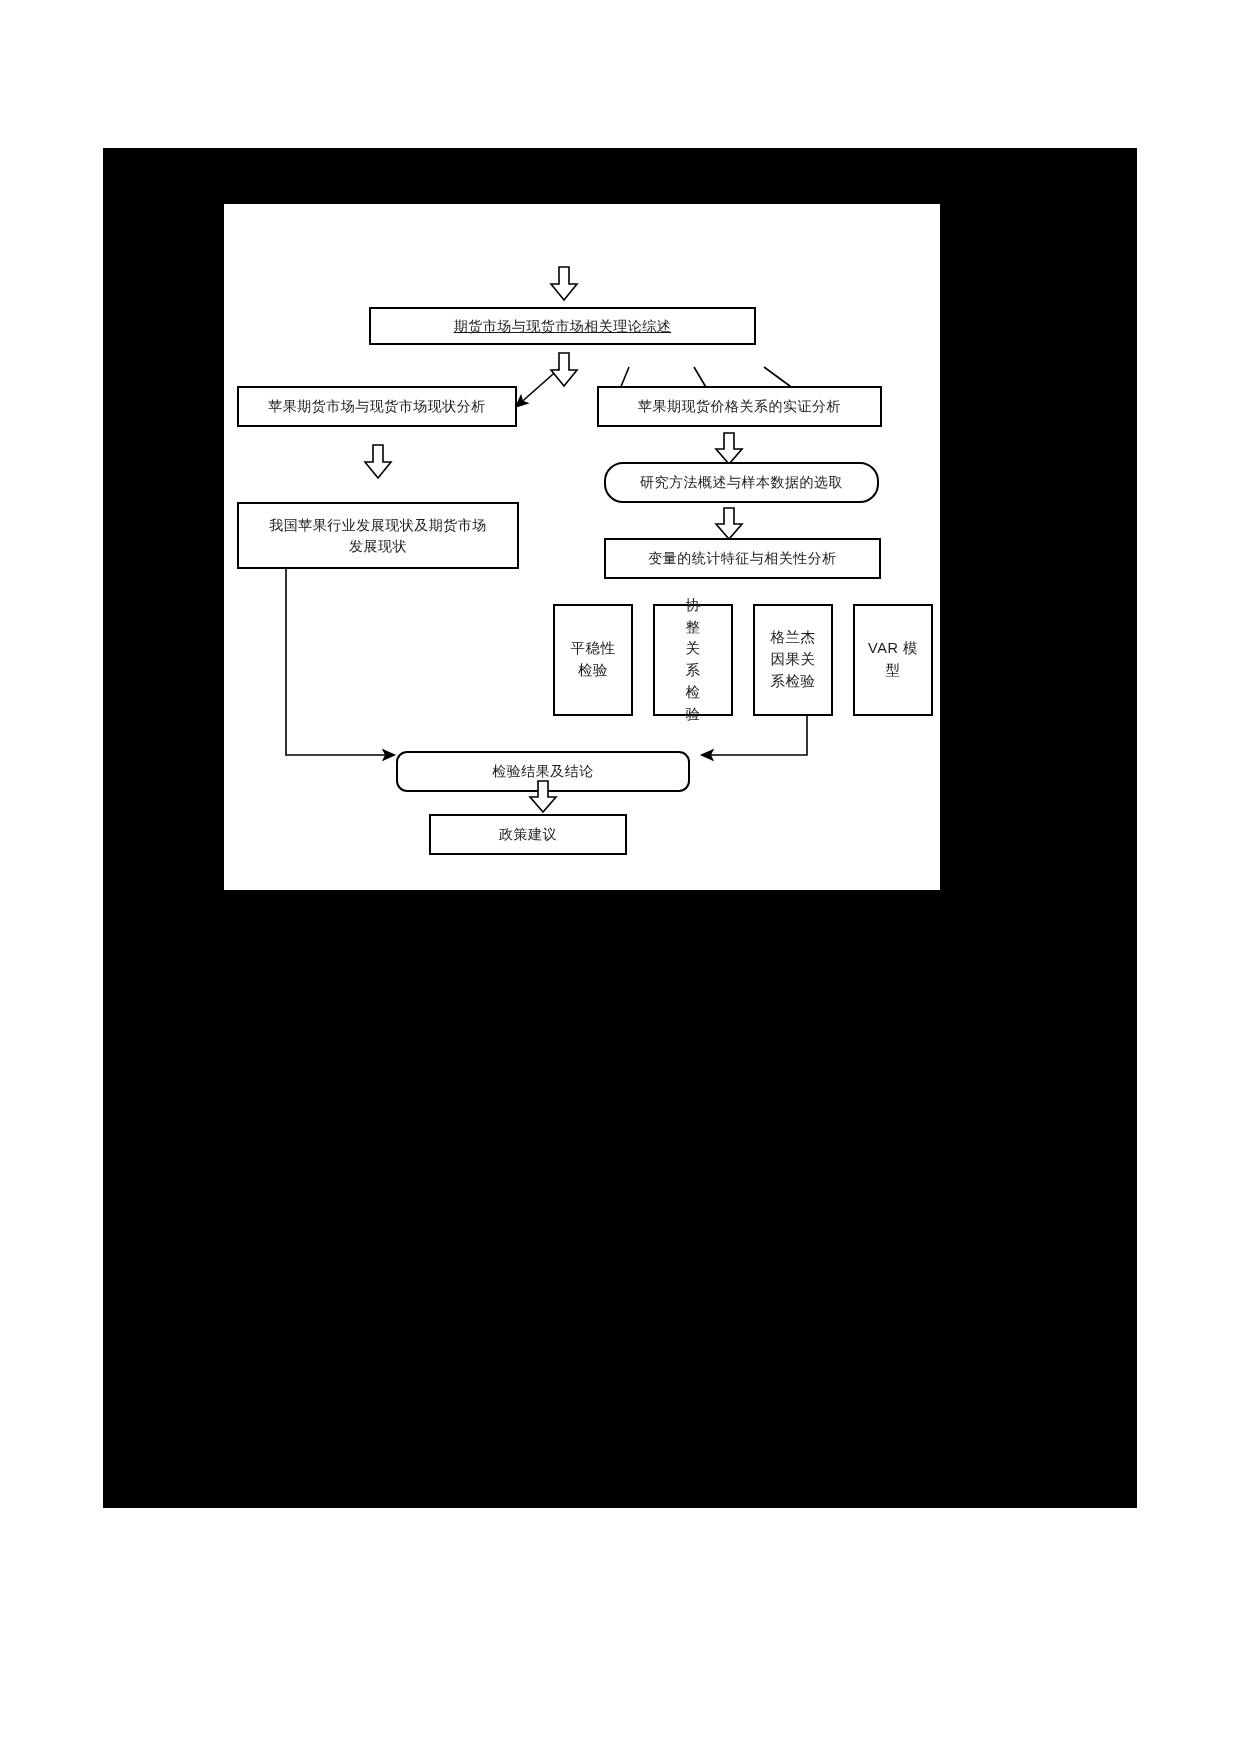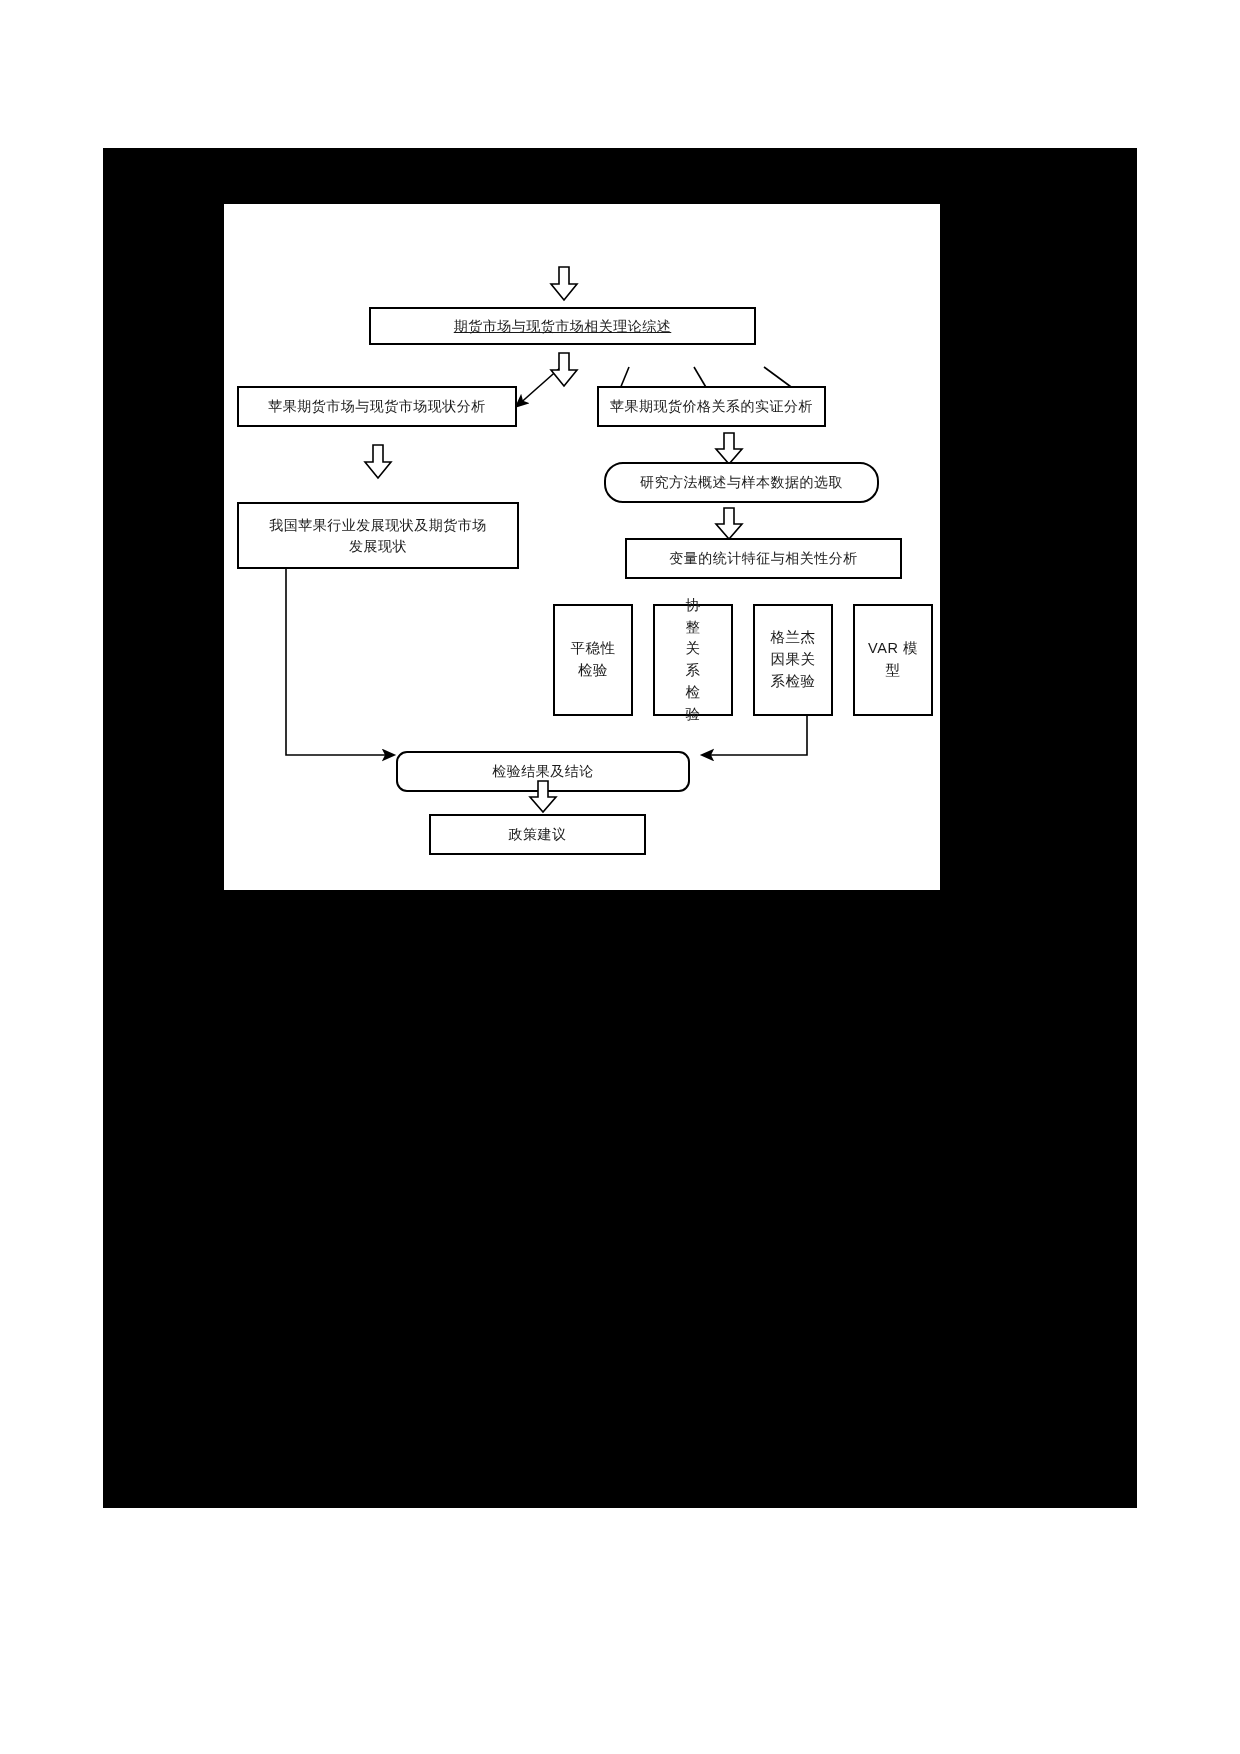--- a/index.html
+++ b/index.html
@@ -108,21 +108,21 @@
   <div class="fat-arrow" style="left:325px; top:148px; width:30px; height:36px;">
     <svg width="30" height="36" viewBox="0 0 30 36" xmlns="http://www.w3.org/2000/svg">
       <path d="M10,1 L20,1 L20,18 L28,18 L15,34 L2,18 L10,18 Z" fill="#fff" stroke="#000" stroke-width="1.6"></path>
     </svg>
   </div>
 
   <div class="node" style="left:13px; top:182px; width:280px; height:41px;">
     <span>苹果期货市场与现货市场现状分析</span>
   </div>
 
-  <div class="node" style="left:373px; top:182px; width:229px; height:41px;">
+  <div class="node" style="left:373px; top:182px; width:285px; height:41px;">
     <span>苹果期现货价格关系的实证分析</span>
   </div>
 
   <div class="fat-arrow" style="left:139px; top:240px; width:30px; height:36px;">
     <svg width="30" height="36" viewBox="0 0 30 36" xmlns="http://www.w3.org/2000/svg">
       <path d="M10,1 L20,1 L20,18 L28,18 L15,34 L2,18 L10,18 Z" fill="#fff" stroke="#000" stroke-width="1.6"></path>
     </svg>
   </div>
 
   <div class="fat-arrow" style="left:490px; top:228px; width:30px; height:34px;">
@@ -138,21 +138,21 @@
   <div class="fat-arrow" style="left:490px; top:303px; width:30px; height:34px;">
     <svg width="30" height="34" viewBox="0 0 30 34" xmlns="http://www.w3.org/2000/svg">
       <path d="M10,1 L20,1 L20,17 L28,17 L15,32 L2,17 L10,17 Z" fill="#fff" stroke="#000" stroke-width="1.6"></path>
     </svg>
   </div>
 
   <div class="node" style="left:13px; top:298px; width:282px; height:67px; padding:4px 26px;">
     <span>我国苹果行业发展现状及期货市场发展现状</span>
   </div>
 
-  <div class="node" style="left:380px; top:334px; width:277px; height:41px;margin-left:21px;">
+  <div class="node" style="left:380px; top:334px; width:277px; height:41px;">
     <span>变量的统计特征与相关性分析</span>
   </div>
 
   <div class="node small" style="left:329px; top:400px; width:80px; height:112px; padding:6px 10px;">
     <span>平稳性检验</span>
   </div>
 
   <div class="node small" style="left:429px; top:400px; width:80px; height:112px; padding:6px 27px;">
     <span>协整关系检验</span>
   </div>
@@ -168,17 +168,17 @@
   <div class="node" style="left:172px; top:547px; width:294px; height:41px;border-radius:11px;">
     <span>检验结果及结论</span>
   </div>
 
   <div class="fat-arrow" style="left:304px; top:576px; width:30px; height:34px;">
     <svg width="30" height="34" viewBox="0 0 30 34" xmlns="http://www.w3.org/2000/svg">
       <path d="M10,1 L20,1 L20,17 L28,17 L15,32 L2,17 L10,17 Z" fill="#fff" stroke="#000" stroke-width="1.6"></path>
     </svg>
   </div>
 
-  <div class="node" style="left:205px; top:610px; width:217px; height:41px;justify-content:center;">
+  <div class="node" style="left:205px; top:610px; width:198px; height:41px;justify-content:center;">
     <span>政策建议</span>
   </div>
 
 </div>
 
 </body></html>

